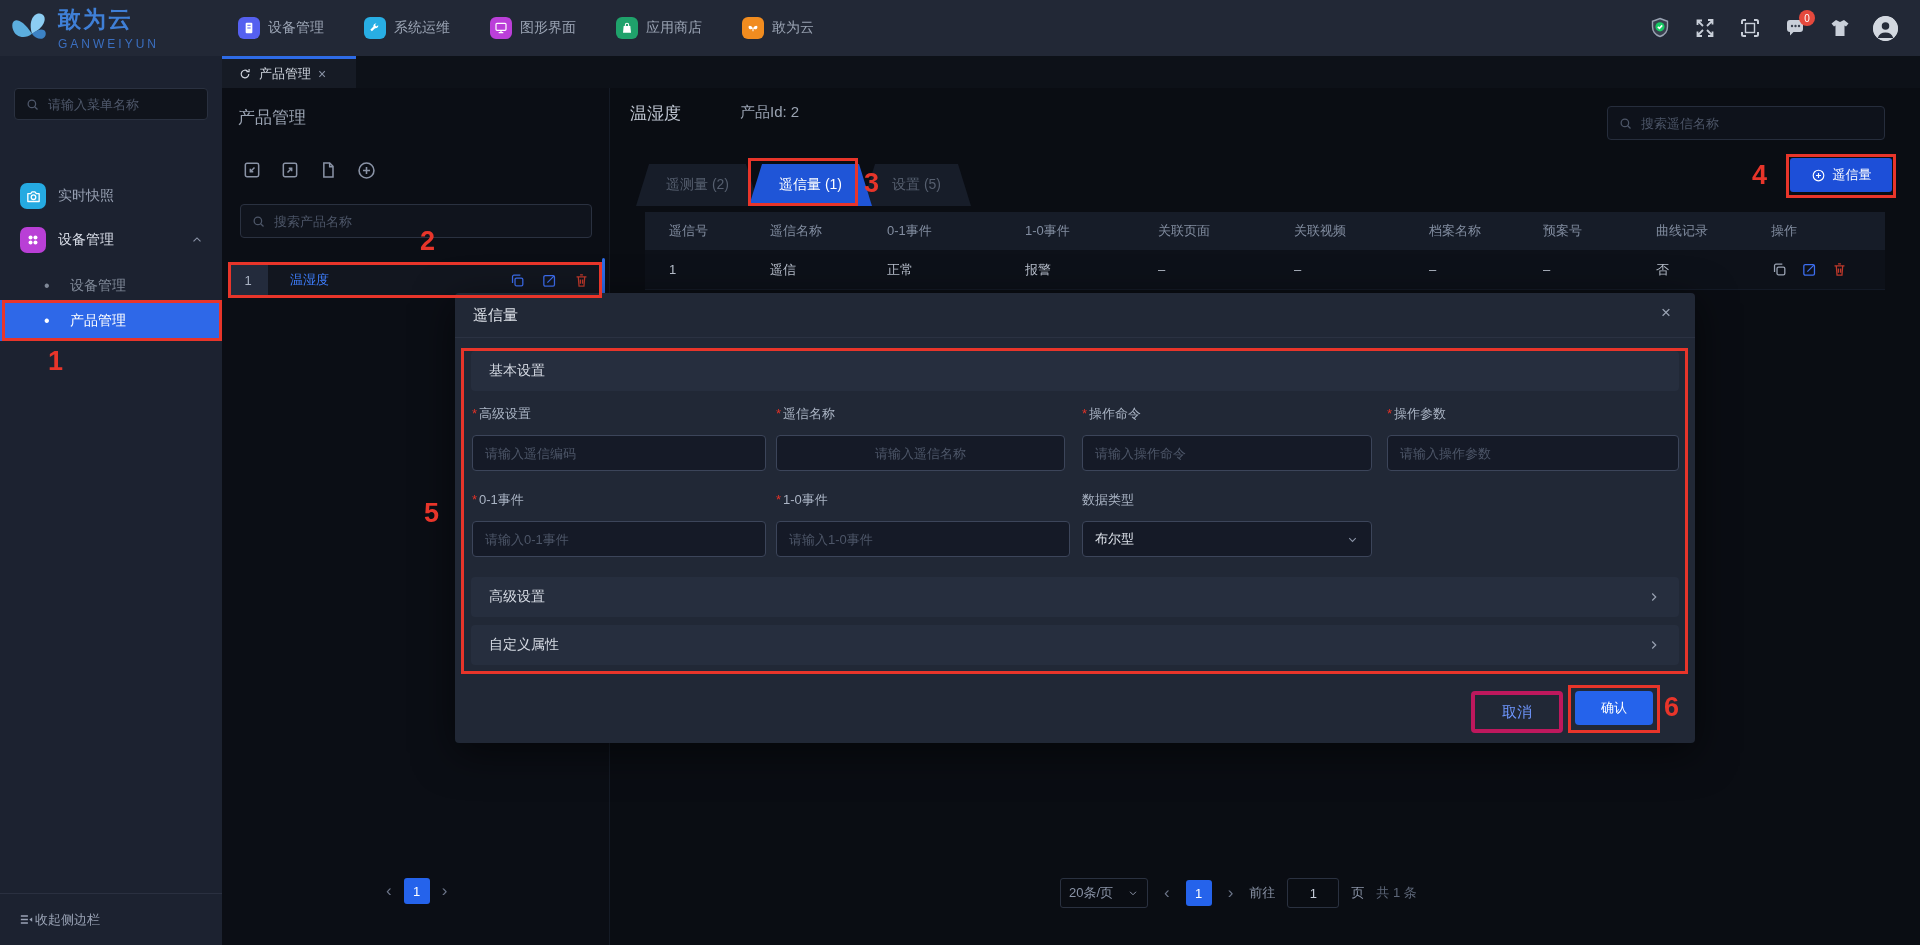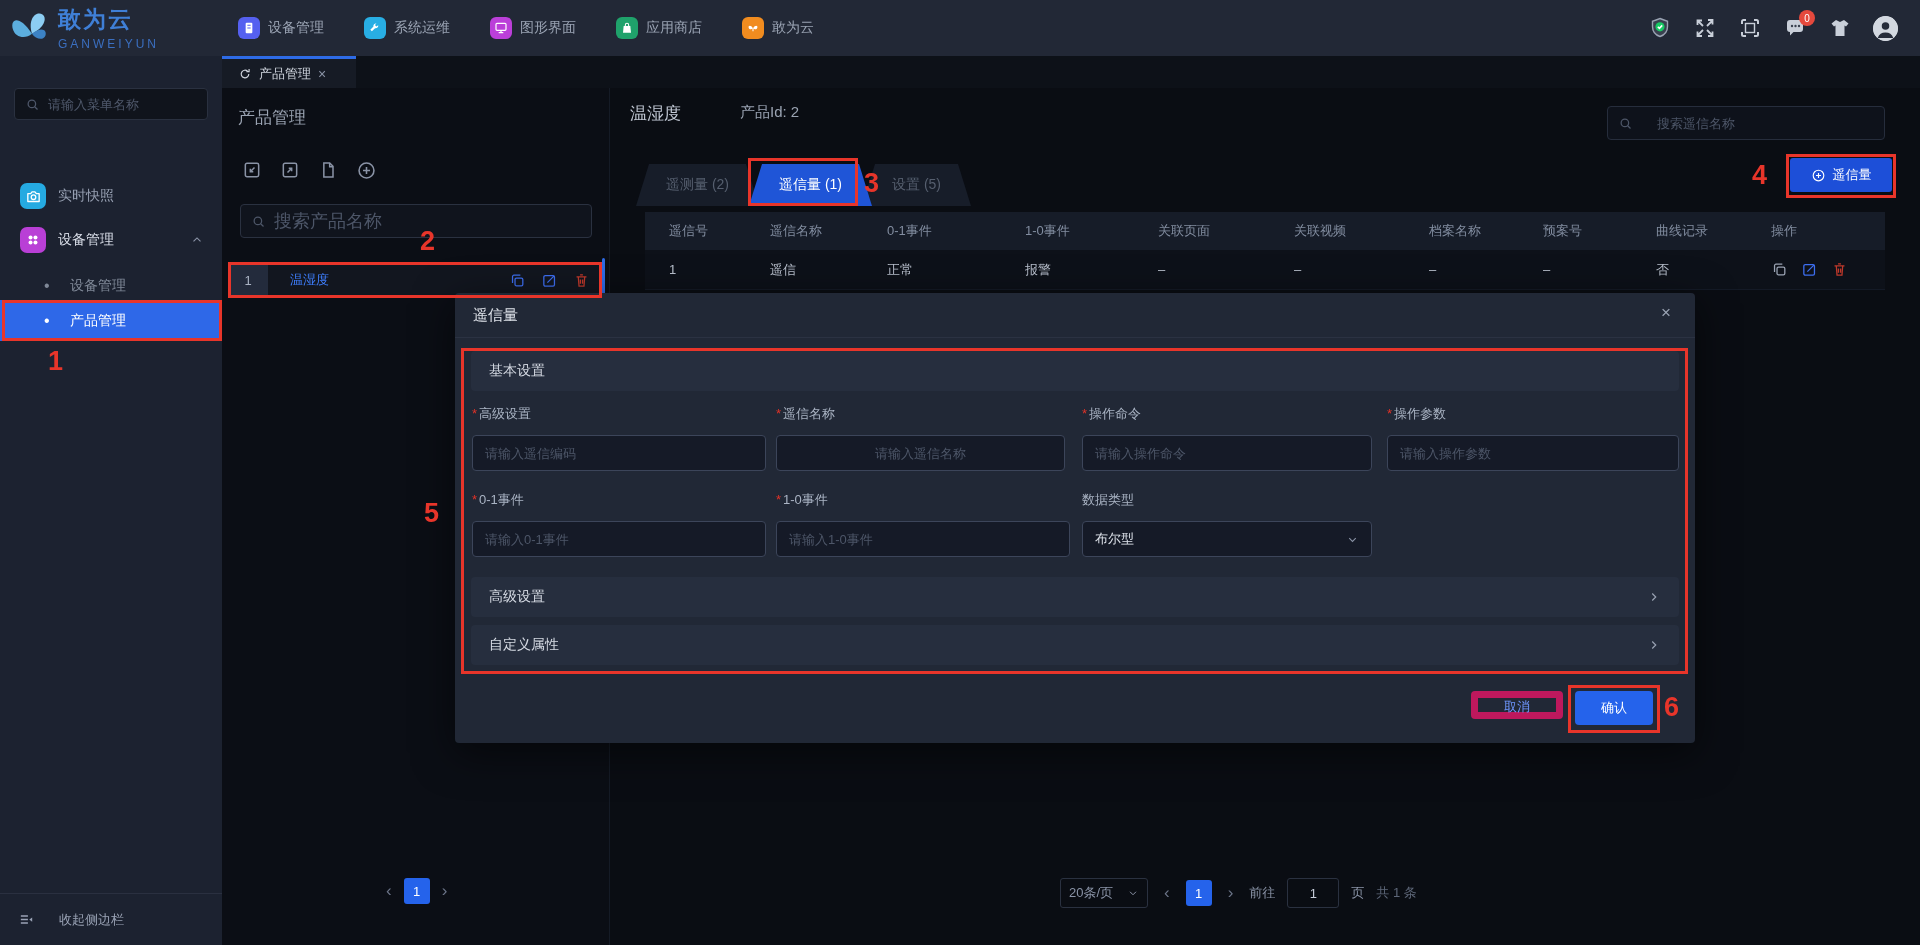--- a/index.html
+++ b/index.html
@@ -32,43 +32,43 @@
   .sb-search { position:absolute; left:14px; top:32px; width:194px; height:32px; background:#10141c; border:1px solid #2a3140; border-radius:4px; display:flex; align-items:center; gap:8px; padding:0 10px; color:#4f586b; }
   .sb-search input { background:transparent; border:none; outline:none; color:#8a93a6; font-size:13px; width:140px; font-family:inherit; }
   .sb-search input::placeholder { color:#4f586b; }
   .sb-item { position:absolute; left:0; width:222px; height:36px; display:flex; align-items:center; cursor:pointer; color:#969fb1; font-size:14px; }
   .sb-item .tile { position:absolute; left:20px; width:26px; height:26px; border-radius:7px; display:flex; align-items:center; justify-content:center; }
   .sb-item .lbl { position:absolute; left:58px; }
   .sb-sub { position:absolute; left:0; width:222px; height:36px; display:flex; align-items:center; color:#7f8897; font-size:14px; cursor:pointer; }
   .sb-sub .dot { position:absolute; left:44px; font-size:16px; }
   .sb-sub .lbl { position:absolute; left:70px; }
   .sb-sub.active { background:#2e68e8; color:#fff; height:41px; }
-  .sb-foot { position:absolute; left:0; bottom:0; width:222px; height:52px; border-top:1px solid #2a3040; display:flex; align-items:center; gap:24px; padding-left:18px; color:#9aa3b5; cursor:pointer; }
+  .sb-foot { position:absolute; left:0; bottom:0; width:222px; height:52px; border-top:1px solid #2a3040; display:flex; align-items:center; gap:0; padding-left:18px; color:#9aa3b5; cursor:pointer; }
 
   
   .ppanel { left:222px; top:88px; width:388px; height:857px; background:#0b0e15; border-right:1px solid #151b26; }
   .ppanel-title { position:absolute; left:16px; top:18px; font-size:17px; color:#9aa3b2; }
   .ptool { position:absolute; top:72px; width:20px; height:20px; color:#8a93a6; cursor:pointer; }
   .psearch { position:absolute; left:18px; top:116px; width:352px; height:34px; background:#10141d; border:1px solid #2a3140; border-radius:4px; display:flex; align-items:center; gap:8px; padding:0 10px; }
-  .psearch input { background:transparent; border:none; outline:none; color:#7dd3fc; font-size:18px; width:290px; font-family:inherit; }
+  .psearch input { background:transparent; border:none; outline:none; color:#7dd3fc; font-size:13px; width:290px; font-family:inherit; }
   .psearch input::placeholder { color:#4d5668; }
   .prow { position:absolute; left:6px; top:174px; width:374px; height:36px; background:#12161f; display:flex; align-items:center; cursor:pointer; }
   .prow-idx { width:40px; height:36px; background:#232b3c; color:#aab3c4; display:flex; align-items:center; justify-content:center; }
   .prow-name { margin-left:22px; color:#3f7fff; }
   .prow-icons { position:absolute; right:12px; display:flex; gap:15px; }
   .pscroll { position:absolute; left:380px; top:170px; width:3px; height:48px; background:#2e6be6; border-radius:2px; }
   .pg { display:flex; align-items:center; gap:8px; color:#6b7488; }
   .pg-cur { width:26px; height:26px; background:#2563eb; color:#fff; border-radius:3px; display:flex; align-items:center; justify-content:center; cursor:pointer; }
   .pg-arrow { font-size:17px; color:#6b7488; cursor:pointer; padding:0 4px; }
 
   
   .content { left:610px; top:88px; width:1310px; height:857px; background:#0a0d13; }
   .c-title { position:absolute; left:20px; top:14px; font-size:17px; color:#c3cad6; }
   .c-pid { position:absolute; left:130px; top:15px; font-size:15px; color:#9aa3b2; }
-  .c-search { position:absolute; left:997px; top:18px; width:278px; height:34px; background:#0e121b; border:1px solid #262d3c; border-radius:4px; display:flex; align-items:center; gap:24px; padding:0 10px; }
+  .c-search { position:absolute; left:997px; top:18px; width:278px; height:34px; background:#0e121b; border:1px solid #262d3c; border-radius:4px; display:flex; align-items:center; gap:8px; padding:0 10px; }
   .c-search input { background:transparent; border:none; outline:none; color:#8a93a6; font-size:13px; width:210px; font-family:inherit; }
   .c-search input::placeholder { color:#4d5668; }
   .tabs { position:absolute; left:26px; top:76px; display:flex;justify-content:space-between; }
   .tab { height:42px; display:flex; align-items:center; justify-content:center; background:#171d29; color:#565f6f; font-size:14px; clip-path:polygon(13px 0,calc(100% - 13px) 0,100% 100%,0 100%); margin-right:-10px; cursor:pointer; padding:0 30px; }
   .tab.active { background:#1f55d7; color:#fff; z-index:2; }
   .addbtn { position:absolute; left:1180px; top:70px; width:102px; height:34px; background:#1d4fd8; border:none; border-radius:3px; color:#fff; font-size:13px; display:flex; align-items:center; justify-content:center; gap:7px; cursor:pointer; font-family:inherit; }
   .table { position:absolute; left:35px; top:124px; width:1240px; }
   .thead { position:relative; height:38px; background:#161c28; color:#828da0; }
   .trow { position:relative; height:40px; background:#0d1119; color:#b9c0cd; border-bottom:1px solid #141a26; }
   .tc { position:absolute; top:0; height:100%; display:flex; align-items:center; }
@@ -83,21 +83,21 @@
   .m-title { position:absolute; left:18px; top:13px; font-size:15px; color:#dfe3ea; }
   .m-close { position:absolute; right:24px; top:10px; font-size:17px; color:#9aa3b3; cursor:pointer; }
   .m-divider { position:absolute; left:0; top:44px; width:1240px; height:1px; background:#2b3242; }
   .m-section { position:absolute; left:16px; width:1208px; height:40px; background:#262e3e; border-radius:4px; display:flex; align-items:center; justify-content:space-between; padding:0 18px; color:#d5dae3; font-size:14px; }
   .m-section .chev { color:#9aa3b3; }
   .m-label { position:absolute; font-size:13px; color:#aab4c4; }
   .m-label.req::before { content:"*"; color:#e23227; margin-right:2px; }
   .m-input { position:absolute; height:36px; background:#151a27; border:1px solid #3c455a; border-radius:4px; color:#c6ccd8; padding:0 12px; font-size:13px; font-family:inherit; outline:none; }
   .m-input::placeholder { color:#4d5668; }
   .m-select { position:absolute; height:36px; background:#151a27; border:1px solid #3c455a; border-radius:4px; color:#dfe4ec; padding:0 12px; font-size:13px; display:flex; align-items:center; justify-content:space-between; cursor:pointer; }
-  .m-btn-cancel { position:absolute; left:1016px; top:398px; width:92px; height:28px; background:transparent; border:7px solid #be185d; border-radius:4px; color:#6f97ff; font-size:13px; cursor:pointer; font-family:inherit; }
+  .m-btn-cancel { position:absolute; left:1016px; top:398px; width:92px; height:42px; background:transparent; border:4px solid #be185d; border-radius:4px; color:#6f97ff; font-size:15px; cursor:pointer; font-family:inherit; }
   .m-btn-confirm { position:absolute; left:1120px; top:398px; width:78px; height:34px; background:#2563eb; border:none; border-radius:4px; color:#fff; font-size:13px; cursor:pointer; font-family:inherit; }
 
   
   .ann { position:absolute; border:3px solid #e8352a; z-index:100; pointer-events:none; }
   .ann-num { position:absolute; color:#e8352a; font-size:27px; font-weight:bold; z-index:100; pointer-events:none; }
 </style>
 </head>
 <body>
 
 <div class="abs topbar">

